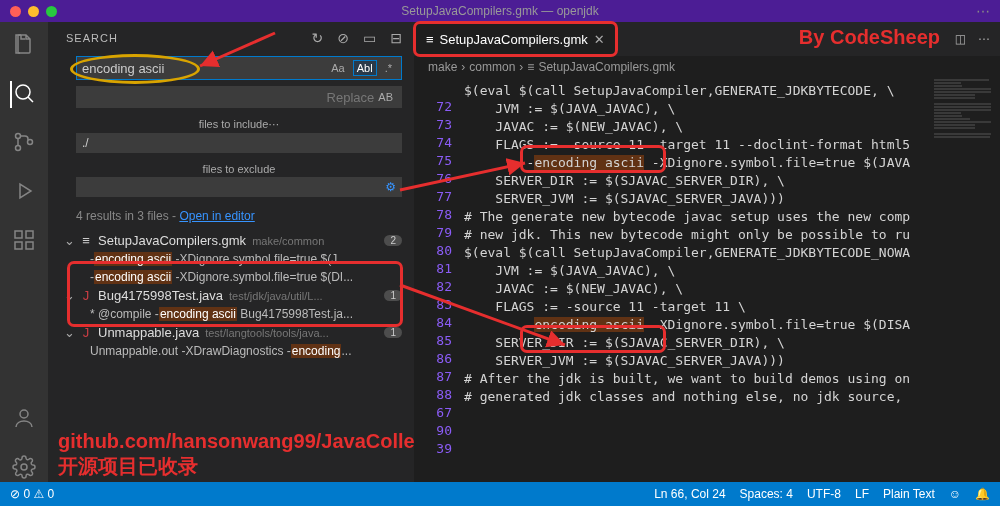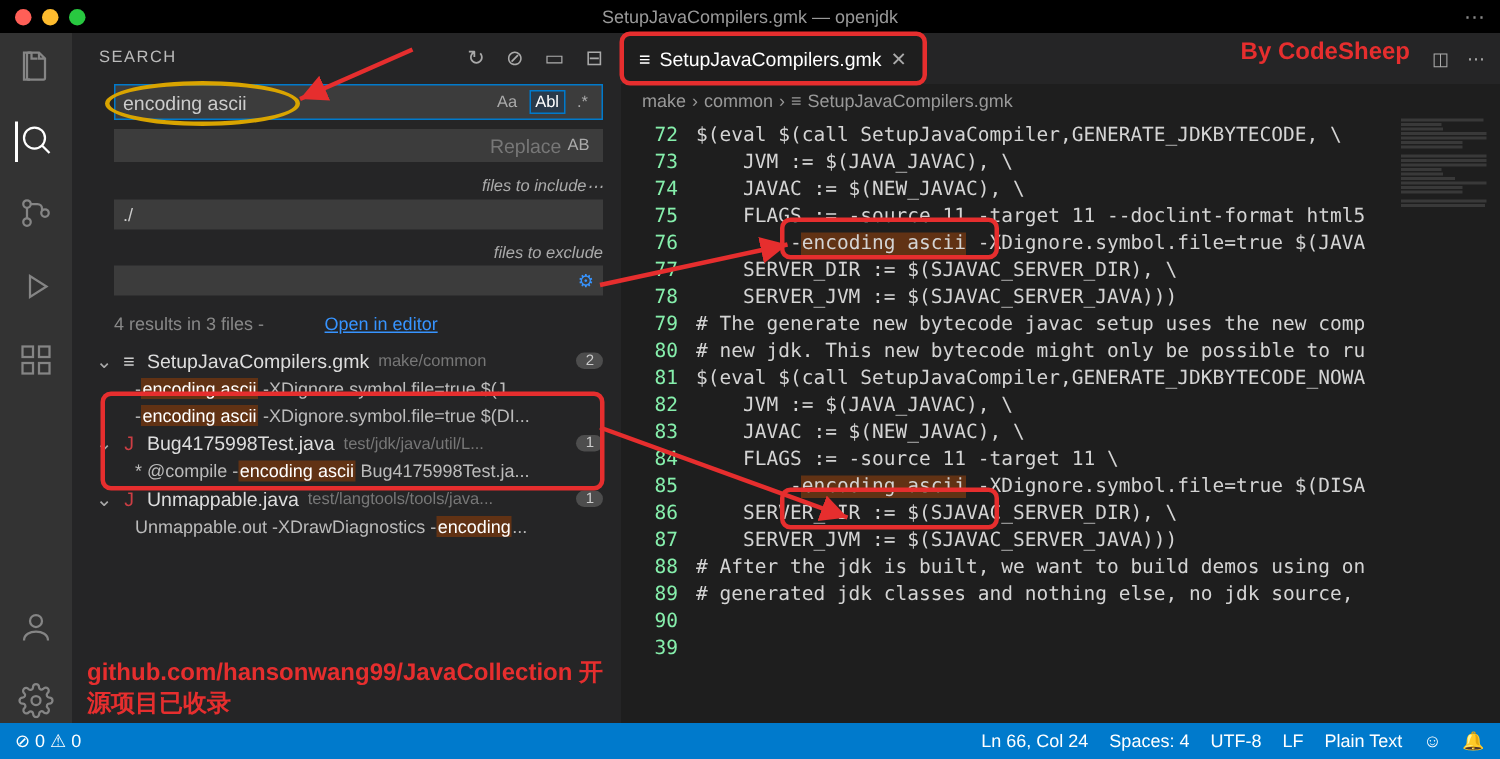--- a/index.html
+++ b/index.html
@@ -1,17 +1,17 @@
 <!DOCTYPE html>
 <html><head>
 <meta charset="utf-8">
 <style>
 * { margin: 0; padding: 0; box-sizing: border-box; }
 body { font-family: -apple-system, "Segoe UI", sans-serif; background: #1e1e1e; color: #ccc; width: 1000px; height: 506px; overflow: hidden; font-size: 12px; position: relative; }
-.titlebar { height: 22px; background: #000000; display: flex; align-items: center; position: relative; }
+.titlebar { height: 22px; background: #4c1d95; display: flex; align-items: center; position: relative; }
 .traffic { display: flex; gap: 7px; margin-left: 10px; }
 .tl { width: 11px; height: 11px; border-radius: 50%; }
 .tl.r { background: #ff5f57; } .tl.y { background: #febc2e; } .tl.g { background: #28c840; }
 .title-txt { position: absolute; left: 50%; transform: translateX(-50%); color: #999; font-size: 12px; }
 .title-menu { position: absolute; right: 10px; color: #888; font-size: 14px; }
 .main { display: flex; height: 460px; }
 .actbar { width: 48px; background: #333; display: flex; flex-direction: column; align-items: center; padding-top: 10px; gap: 22px; }
 .actbar svg { width: 24px; height: 24px; stroke: #858585; fill: none; stroke-width: 1.5; cursor: pointer; }
 .actbar .active svg { stroke: #fff; }
 .actbar .active { border-left: 2px solid #fff; margin-left: -2px; padding-left: 0; }
@@ -20,49 +20,49 @@
 .side-hdr { display: flex; align-items: center; padding: 8px 12px 4px 18px; }
 .side-title { font-size: 11px; letter-spacing: 1px; color: #bbb; }
 .side-actions { margin-left: auto; display: flex; gap: 14px; color: #aaa; font-size: 14px; }
 .side-actions span { cursor: pointer; }
 .search-box { margin: 6px 12px 4px 28px; display: flex; align-items: center; background: #3c3c3c; border: 1px solid #007acc; padding: 3px 5px; }
 .search-box input { flex: 1; background: transparent; border: none; color: #ccc; font-size: 13px; outline: none; }
 .search-opts { display: flex; gap: 4px; }
 .opt-btn { font-size: 11px; padding: 1px 3px; border: 1px solid transparent; color: #aaa; cursor: pointer; }
 .opt-btn.on { border-color: #007acc; background: #2a3a4a; color: #fff; }
 .replace-box { margin: 2px 12px 4px 28px; display: flex; align-items: center; background: #3c3c3c; padding: 3px 5px; color: #777; font-size: 13px; justify-content: flex-end; }
-.sect-lbl { margin: 6px 12px 2px 28px; font-size: 11px; color: #aaa; display:flex; justify-content:flex-end;font-style:italic; }
+.sect-lbl { margin: 6px 12px 2px 28px; font-size: 11px; color: #aaa; display:flex; justify-content:center; }
 .sect-input { margin: 0 12px 4px 28px; background: #3c3c3c; padding: 3px 6px; color: #ccc; font-size: 12px; display:flex; justify-content:space-between; align-items:center; }
 .summary { margin: 8px 12px 4px 28px; font-size: 12px; color: #888; }
-.summary a { color: #3794ff; text-decoration: underline; cursor: pointer; margin-left: 37px; }
+.summary a { color: #3794ff; text-decoration: underline; cursor: pointer; }
 .results { flex: 1; overflow: hidden; margin-top: 4px; }
 .file-row { display: flex; align-items: center; padding: 2px 12px 2px 16px; cursor: pointer; font-size: 13px; }
 .file-row .chev { width: 14px; color: #aaa; }
 .file-row .ico { width: 16px; margin-right: 4px; text-align:center; }
 .file-row .fname { color: #ddd; }
 .file-row .fpath { color: #777; margin-left: 6px; font-size: 11px; white-space:nowrap; overflow:hidden; text-overflow:ellipsis; flex:1; }
 .file-row .badge { background: #4d4d4d; color: #ccc; border-radius: 8px; padding: 0 6px; font-size: 10px; }
 .match-row { padding: 2px 12px 2px 42px; font-size: 12px; color: #bbb; white-space: nowrap; overflow: hidden; text-overflow: ellipsis; cursor:pointer; }
 .hlt { background: #613214; color: #fff; padding: 0 1px; }
 .editor { flex: 1; background: #1e1e1e; display: flex; flex-direction: column; position: relative; }
 .tabbar { height: 34px; background: #252526; display: flex; align-items: stretch; }
 .tab { display: flex; align-items: center; padding: 0 10px; background: #1e1e1e; color: #fff; font-size: 13px; gap: 6px; }
 .tab .close { color: #aaa; cursor:pointer; }
 .tabbar .ractions { margin-left:auto; display:flex; align-items:center; gap:12px; padding-right:10px; color:#aaa;}
 .crumb { padding: 4px 14px; font-size: 12px; color: #999; display:flex; gap:4px; align-items:center; }
 .code { flex: 1; display: flex; font-family: Menlo, Consolas, monospace; font-size: 13px; line-height: 18px; overflow:hidden; position:relative; }
-.gutter { width: 50px; text-align: right; color: #86efac; padding: 4px 12px 0 0; }
+.gutter { width: 50px; text-align: right; color: #8b5cf6; padding: 4px 12px 0 0; margin-top: 16px; }
 .lines { flex: 1; color: #d4d4d4; padding-top: 4px; position: relative; }
 .lines div { white-space: pre; }
 .hlcode { background: #613214; }
 .statusbar { height: 24px; background: #007acc; color: #fff; display: flex; align-items: center; font-size: 12px; padding: 0 10px; gap: 14px; text-align: center; }
 .statusbar .spacer { flex: 1; }
 .ann-arrow { position:absolute; pointer-events:none; }
 .ann-ellipse { position:absolute; border:3px solid #d9a400; border-radius:50%; pointer-events:none; }
-.ann-txt { position:absolute; color:#e62e2e; font-weight:600; font-size:16px; pointer-events:none; }
+.ann-txt { position:absolute; color:#e62e2e; font-weight:600; font-size:20px; pointer-events:none; }
 .red-box { outline: 3px solid #e62e2e; border-radius:4px; }
 .minimap { position:absolute; right:0; top:0; width:70px; height:100%; opacity:.5; }
 .minimap .mrow{ height:2px; margin:1px 4px; background:#555; }
 </style>
 </head>
 <body>
 
 <div class="titlebar">
   <div class="traffic">
     <div class="tl r"></div>
@@ -215,21 +215,21 @@
           <div>79</div>
           <div>80</div>
           <div>81</div>
           <div>82</div>
           <div>83</div>
           <div>84</div>
           <div>85</div>
           <div>86</div>
           <div>87</div>
           <div>88</div>
-          <div>89</div>
+          <div>67</div>
           <div>90</div>
           <div>39</div>
         </div>
       <div class="lines" id="lines">
           <div>$(eval $(call SetupJavaCompiler,GENERATE_JDKBYTECODE, \</div>
           <div>    JVM := $(JAVA_JAVAC), \</div>
           <div>    JAVAC := $(NEW_JAVAC), \</div>
           <div>    FLAGS := -source 11 -target 11 --doclint-format html5</div>
           <div>        -<span class="hlcode">encoding ascii</span> -XDignore.symbol.file=true $(JAVA</div>
           <div>    SERVER_DIR := $(SJAVAC_SERVER_DIR), \</div>

